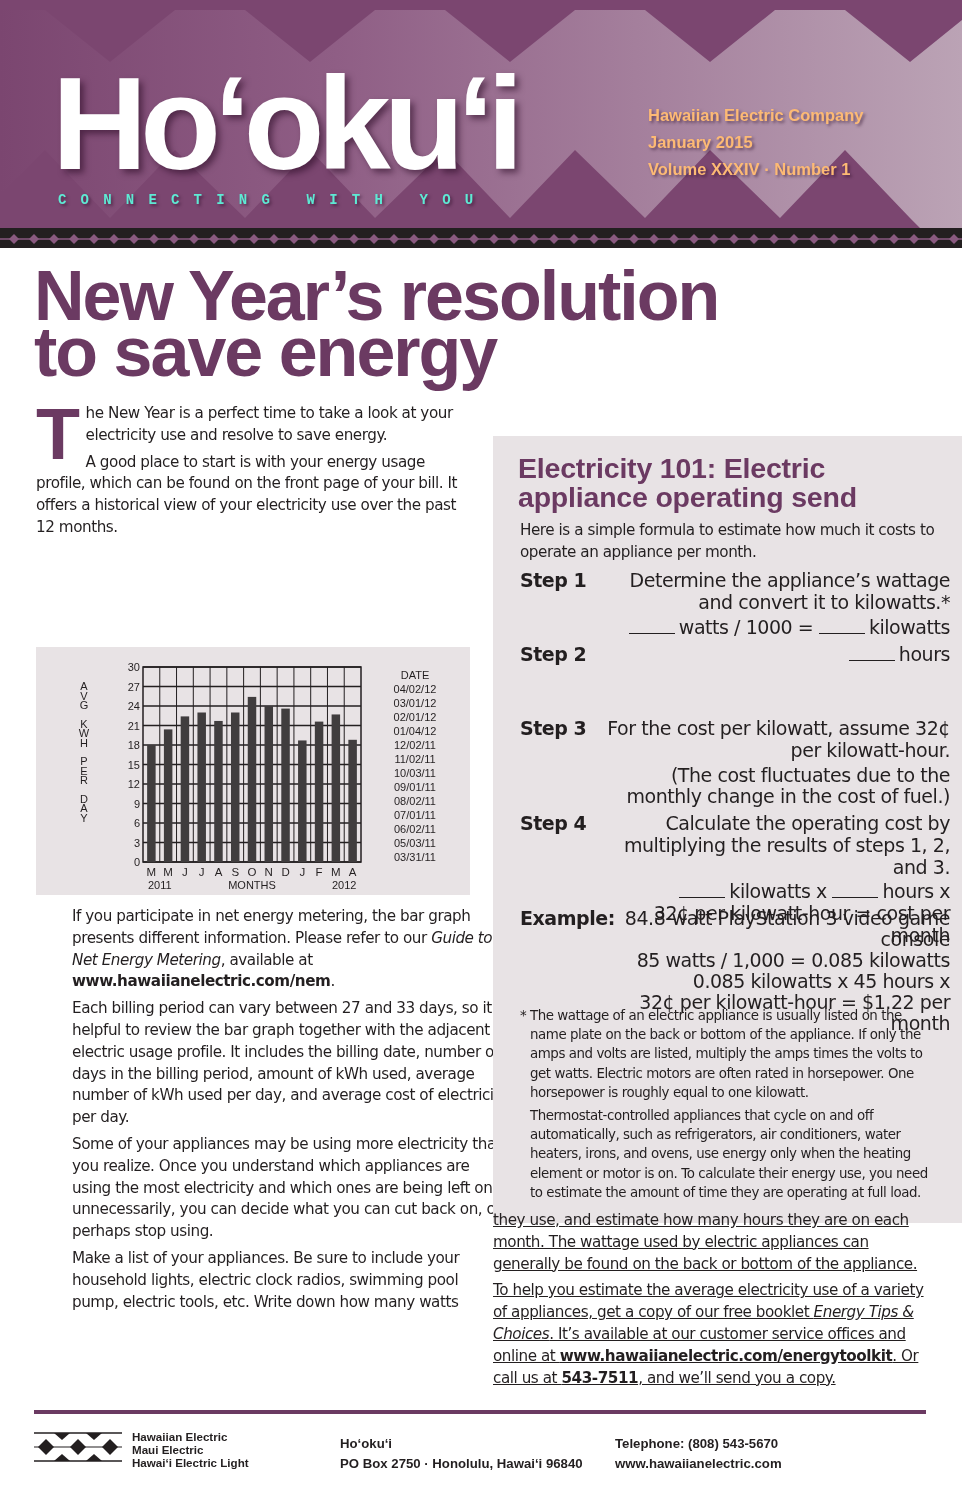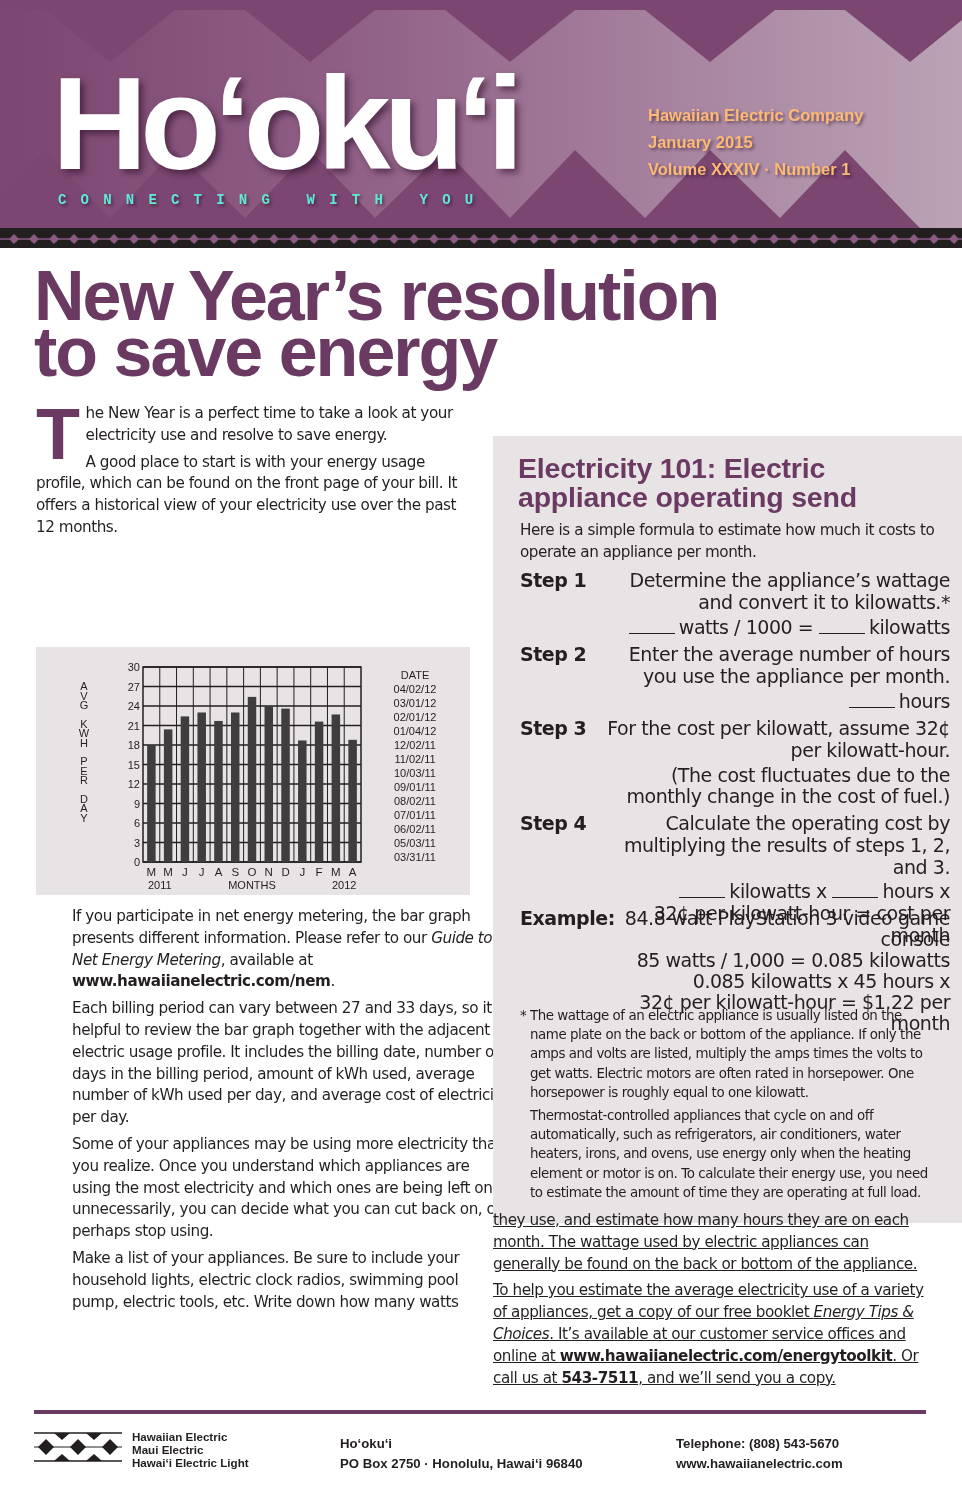--- a/index.html
+++ b/index.html
@@ -43,21 +43,21 @@
   .blank { display: inline-block; width: 46px; border-bottom: 1px solid #231f20; height: 14px; vertical-align: baseline; margin-right: 4px; }
   .sb-notes { position: absolute; left: 27px; top: 570px; width: 420px; font-size: 13.4px; line-height: 19.2px; letter-spacing: -0.45px; }
   .sb-notes p { padding-left: 10px; margin-bottom: 4px; }
   .sb-notes .ast { position: absolute; left: 0; }
 
   
   .footer-rule { position: absolute; left: 34px; top: 1410px; width: 892px; height: 4px; background: #6b3a62; }
   .footer-logo { position: absolute; left: 34px; top: 1432px; }
   .footer-cos { position: absolute; left: 132px; top: 1430px; font-family: "Liberation Sans", sans-serif; font-weight: bold; font-size: 11.6px; line-height: 13px; }
   .footer-addr { position: absolute; left: 340px; top: 1434px; font-family: "Liberation Sans", sans-serif; font-weight: bold; font-size: 13.2px; line-height: 20px; }
-  .footer-contact { position: absolute; left: 676px; top: 1434px; font-family: "Liberation Sans", sans-serif; font-weight: bold; font-size: 13.2px; line-height: 20px; }
+  .footer-contact { position: absolute; left: 615px; top: 1434px; font-family: "Liberation Sans", sans-serif; font-weight: bold; font-size: 13.2px; line-height: 20px; }
 </style>
 </head>
 <body>
 
 <header class="masthead">
   <svg class="zig" width="962" height="228" viewBox="0 0 962 228">
     <defs>
       <linearGradient id="zg" x1="0" x2="1" y1="0" y2="0">
         <stop offset="0" stop-color="#7b4670"></stop>
         <stop offset="0.35" stop-color="#8f5e85"></stop>
@@ -252,21 +252,20 @@
     <div class="lbl">Step 1</div>
     <div class="txt">
       <div>Determine the appliance’s wattage and convert it to kilowatts.*</div>
       <div><span class="blank"></span><span>watts / 1000 =</span> <span class="blank"></span><span>kilowatts</span></div>
     </div>
   </div>
 
   <div class="step" style="top:208px">
     <div class="lbl">Step 2</div>
     <div class="txt">
-      <div>Enter the average number of hours you use the appliance per month.</div>
       <div><span class="blank"></span><span>hours</span></div>
     </div>
   </div>
 
   <div class="step" style="top:282px">
     <div class="lbl">Step 3</div>
     <div class="txt">
       <div>For the cost per kilowatt, assume 32¢ per kilowatt-hour.</div>
       <div>(The cost fluctuates due to the monthly change in the cost of fuel.)</div>
     </div>

